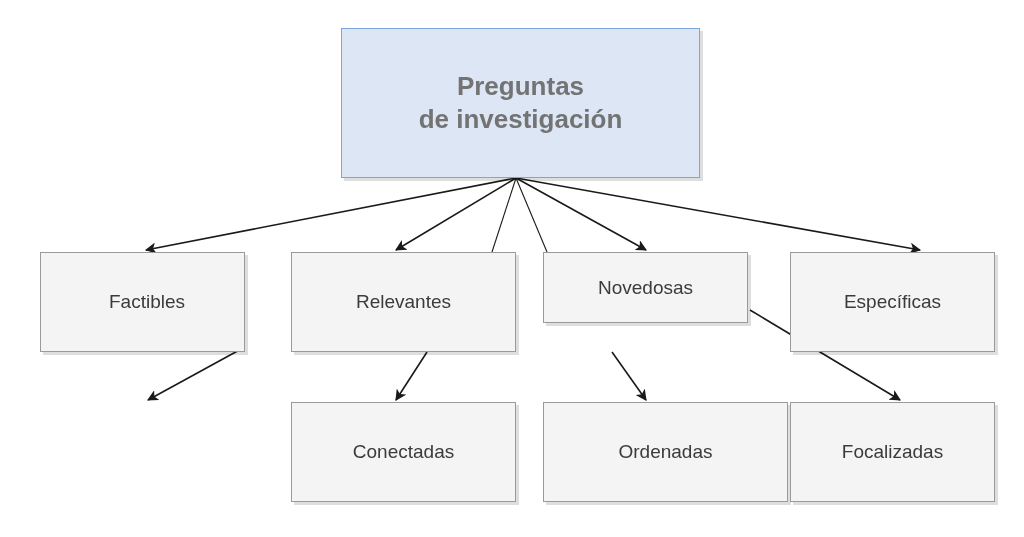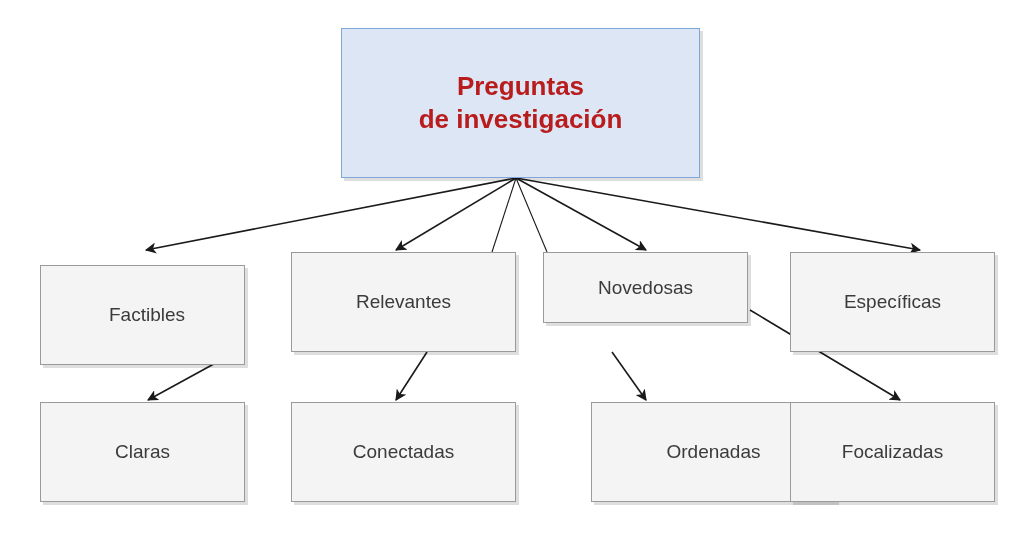--- a/index.html
+++ b/index.html
@@ -33,21 +33,21 @@
     box-sizing: border-box;
     display: flex;
     align-items: center;
     justify-content: center;
     text-align: center;
     box-shadow: 3px 3px 0 0 rgba(0,0,0,0.13);
   }
   .node-root {
     background: #dce6f5;
     border: 1px solid #7ea6d8;
-    color: #b91c1c;
+    color: #737373;
     font-weight: bold;
     font-size: 26px;
     line-height: 1.28;
   }
   .node-branch,
   .node-leaf {
     background: #f4f4f4;
     border: 1px solid #9a9a9a;
     color: #3b3b3b;
     font-weight: normal;
@@ -83,39 +83,36 @@
         <line x1="612" y1="352" x2="646" y2="400" stroke="#1a1a1a" stroke-width="1.6" stroke-linecap="butt" marker-end="url(#arrowhead)"></line>
         <line x1="750" y1="310" x2="900" y2="400" stroke="#1a1a1a" stroke-width="1.6" stroke-linecap="butt" marker-end="url(#arrowhead)"></line>
       </g>
   </svg>
 
   <div class="node node-root" style="left: 341px; top: 28px; width: 359px; height: 150px;">
     <span class="node-label">Preguntas
 de investigación</span>
   </div>
 
-  <div class="node node-branch" style="left: 40px; top: 265px; width: 205px; height: 100px; padding-left: 9px;">
+  <div class="node node-branch" style="left: 40px; top: 252px; width: 205px; height: 100px; padding-left: 9px;">
     <span class="node-label">Factibles</span>
   </div>
   <div class="node node-branch" style="left: 291px; top: 252px; width: 225px; height: 100px;">
     <span class="node-label">Relevantes</span>
   </div>
   <div class="node node-branch" style="left: 543px; top: 252px; width: 205px; height: 71px;">
     <span class="node-label">Novedosas</span>
   </div>
   <div class="node node-branch" style="left: 790px; top: 252px; width: 205px; height: 100px;">
     <span class="node-label">Específicas</span>
   </div>
 
-  <div class="node node-leaf" style="left: 40px; top: 402px; width: 205px; height: 100px;">
-    <span class="node-label">Claras</span>
-  </div>
   <div class="node node-leaf" style="left: 291px; top: 402px; width: 225px; height: 100px;">
     <span class="node-label">Conectadas</span>
   </div>
-  <div class="node node-leaf" style="left: 543px; top: 402px; width: 245px; height: 100px; margin-left: 48px;">
+  <div class="node node-leaf" style="left: 543px; top: 402px; width: 245px; height: 100px;">
     <span class="node-label">Ordenadas</span>
   </div>
   <div class="node node-leaf" style="left: 790px; top: 402px; width: 205px; height: 100px;">
     <span class="node-label">Focalizadas</span>
   </div>
 
 </div>
 
 </body></html>

